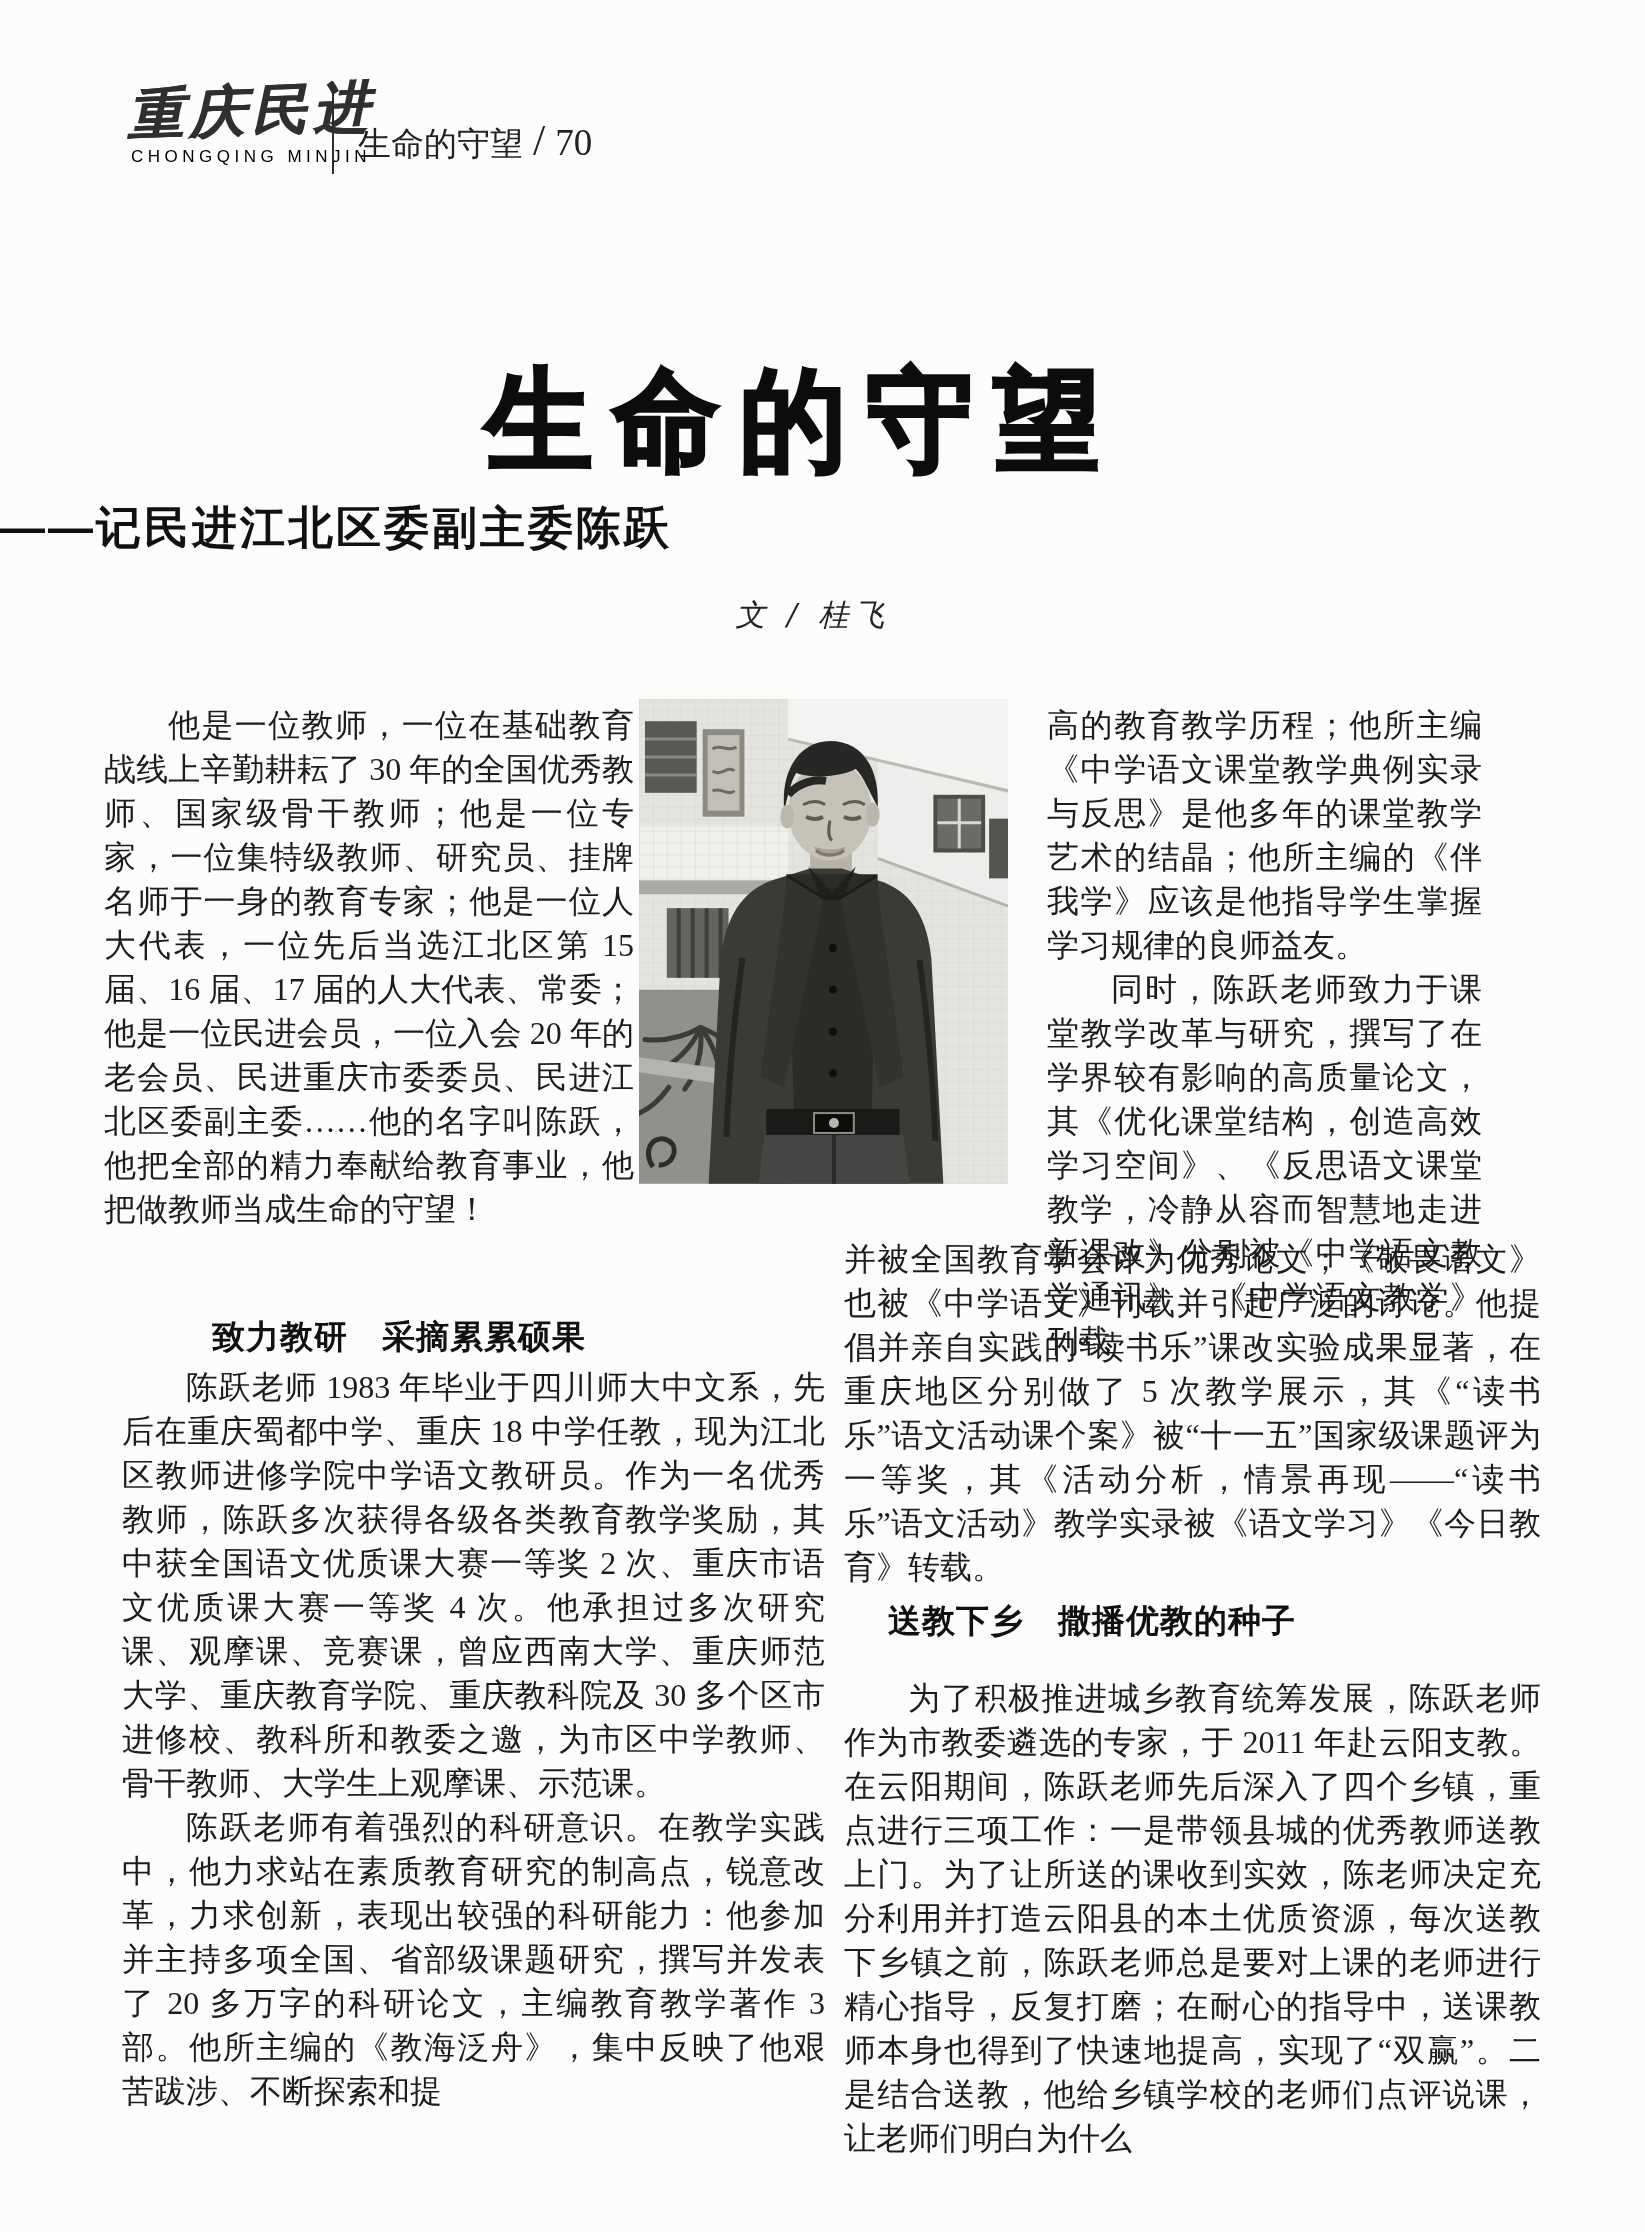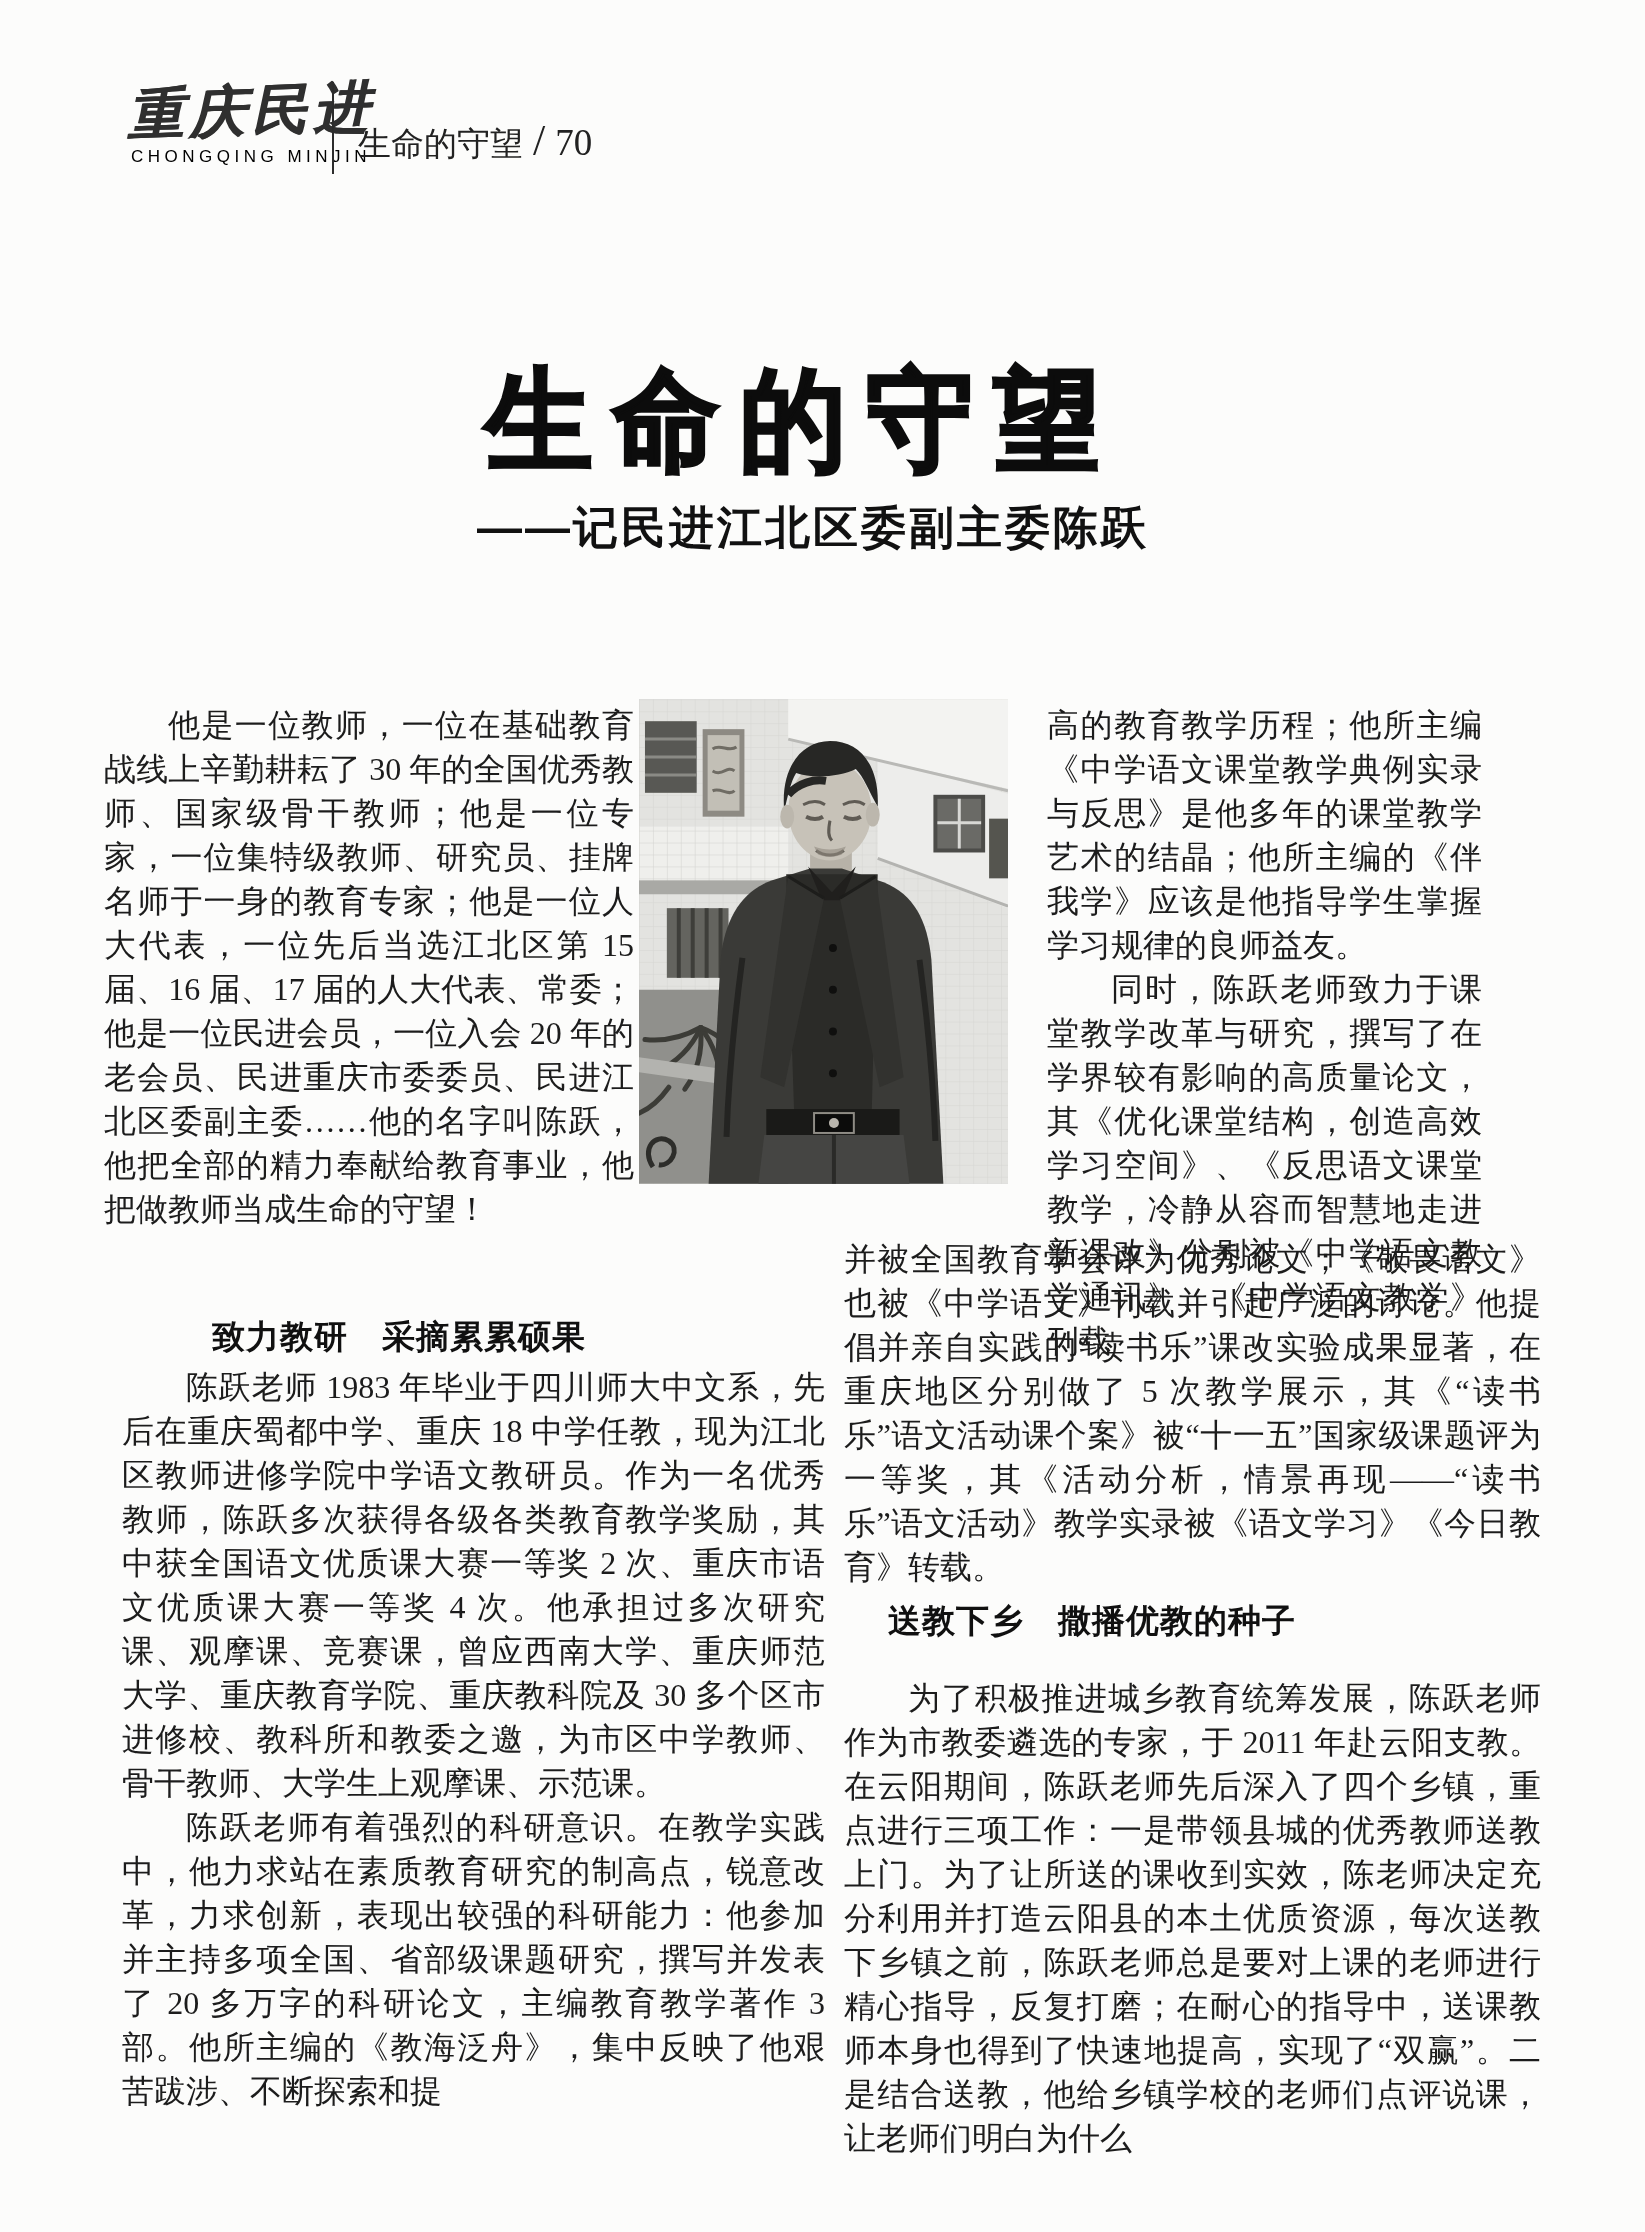--- a/index.html
+++ b/index.html
@@ -43,21 +43,21 @@
     text-align:center;
     font-family:"Liberation Sans","DejaVu Sans",sans-serif;
     font-weight:900;font-size:107px;color:#0c0c0c;
     letter-spacing:20px;
     -webkit-text-stroke:3px #0c0c0c;
     transform:scaleY(1.04);
     white-space:nowrap;
   }
   .subtitle{
     position:absolute;left:0;top:498px;width:1626px;
-    text-align:center;
+    text-align:left;
     font-family:"Liberation Sans","DejaVu Sans",sans-serif;
     font-weight:bold;font-size:45px;color:#111;
     letter-spacing:3px;white-space:nowrap;
   }
   .byline{
     position:absolute;left:0;top:595px;width:1626px;
     text-align:center;
     font-family:"DejaVu Serif",serif;font-style:italic;
     font-size:30px;color:#222;letter-spacing:6px;
   }
@@ -93,20 +93,21 @@
 
   <div class="logo-cn">重庆民进</div>
   <div class="logo-en">CHONGQING MINJIN</div>
   <div class="header-divider"></div>
   <div class="section-label">
     <span>生命的守望</span><span class="slash">/</span><span class="pageno">70</span>
   </div>
 
   <div class="title">生命的守望</div>
   <div class="subtitle">——记民进江北区委副主委陈跃</div>
+  <div class="byline">文 / 桂飞</div>
 
   <figure class="photo">
     <svg width="369" height="485" viewBox="0 0 371 487" xmlns="http://www.w3.org/2000/svg">
       <defs>
         <pattern id="tiles" width="14" height="12" patternUnits="userSpaceOnUse">
           <rect width="14" height="12" fill="none"></rect>
           <path d="M0 0H14M0 0V12" stroke="#c9c9c6" stroke-width="1"></path>
         </pattern>
       </defs>
       <g>

